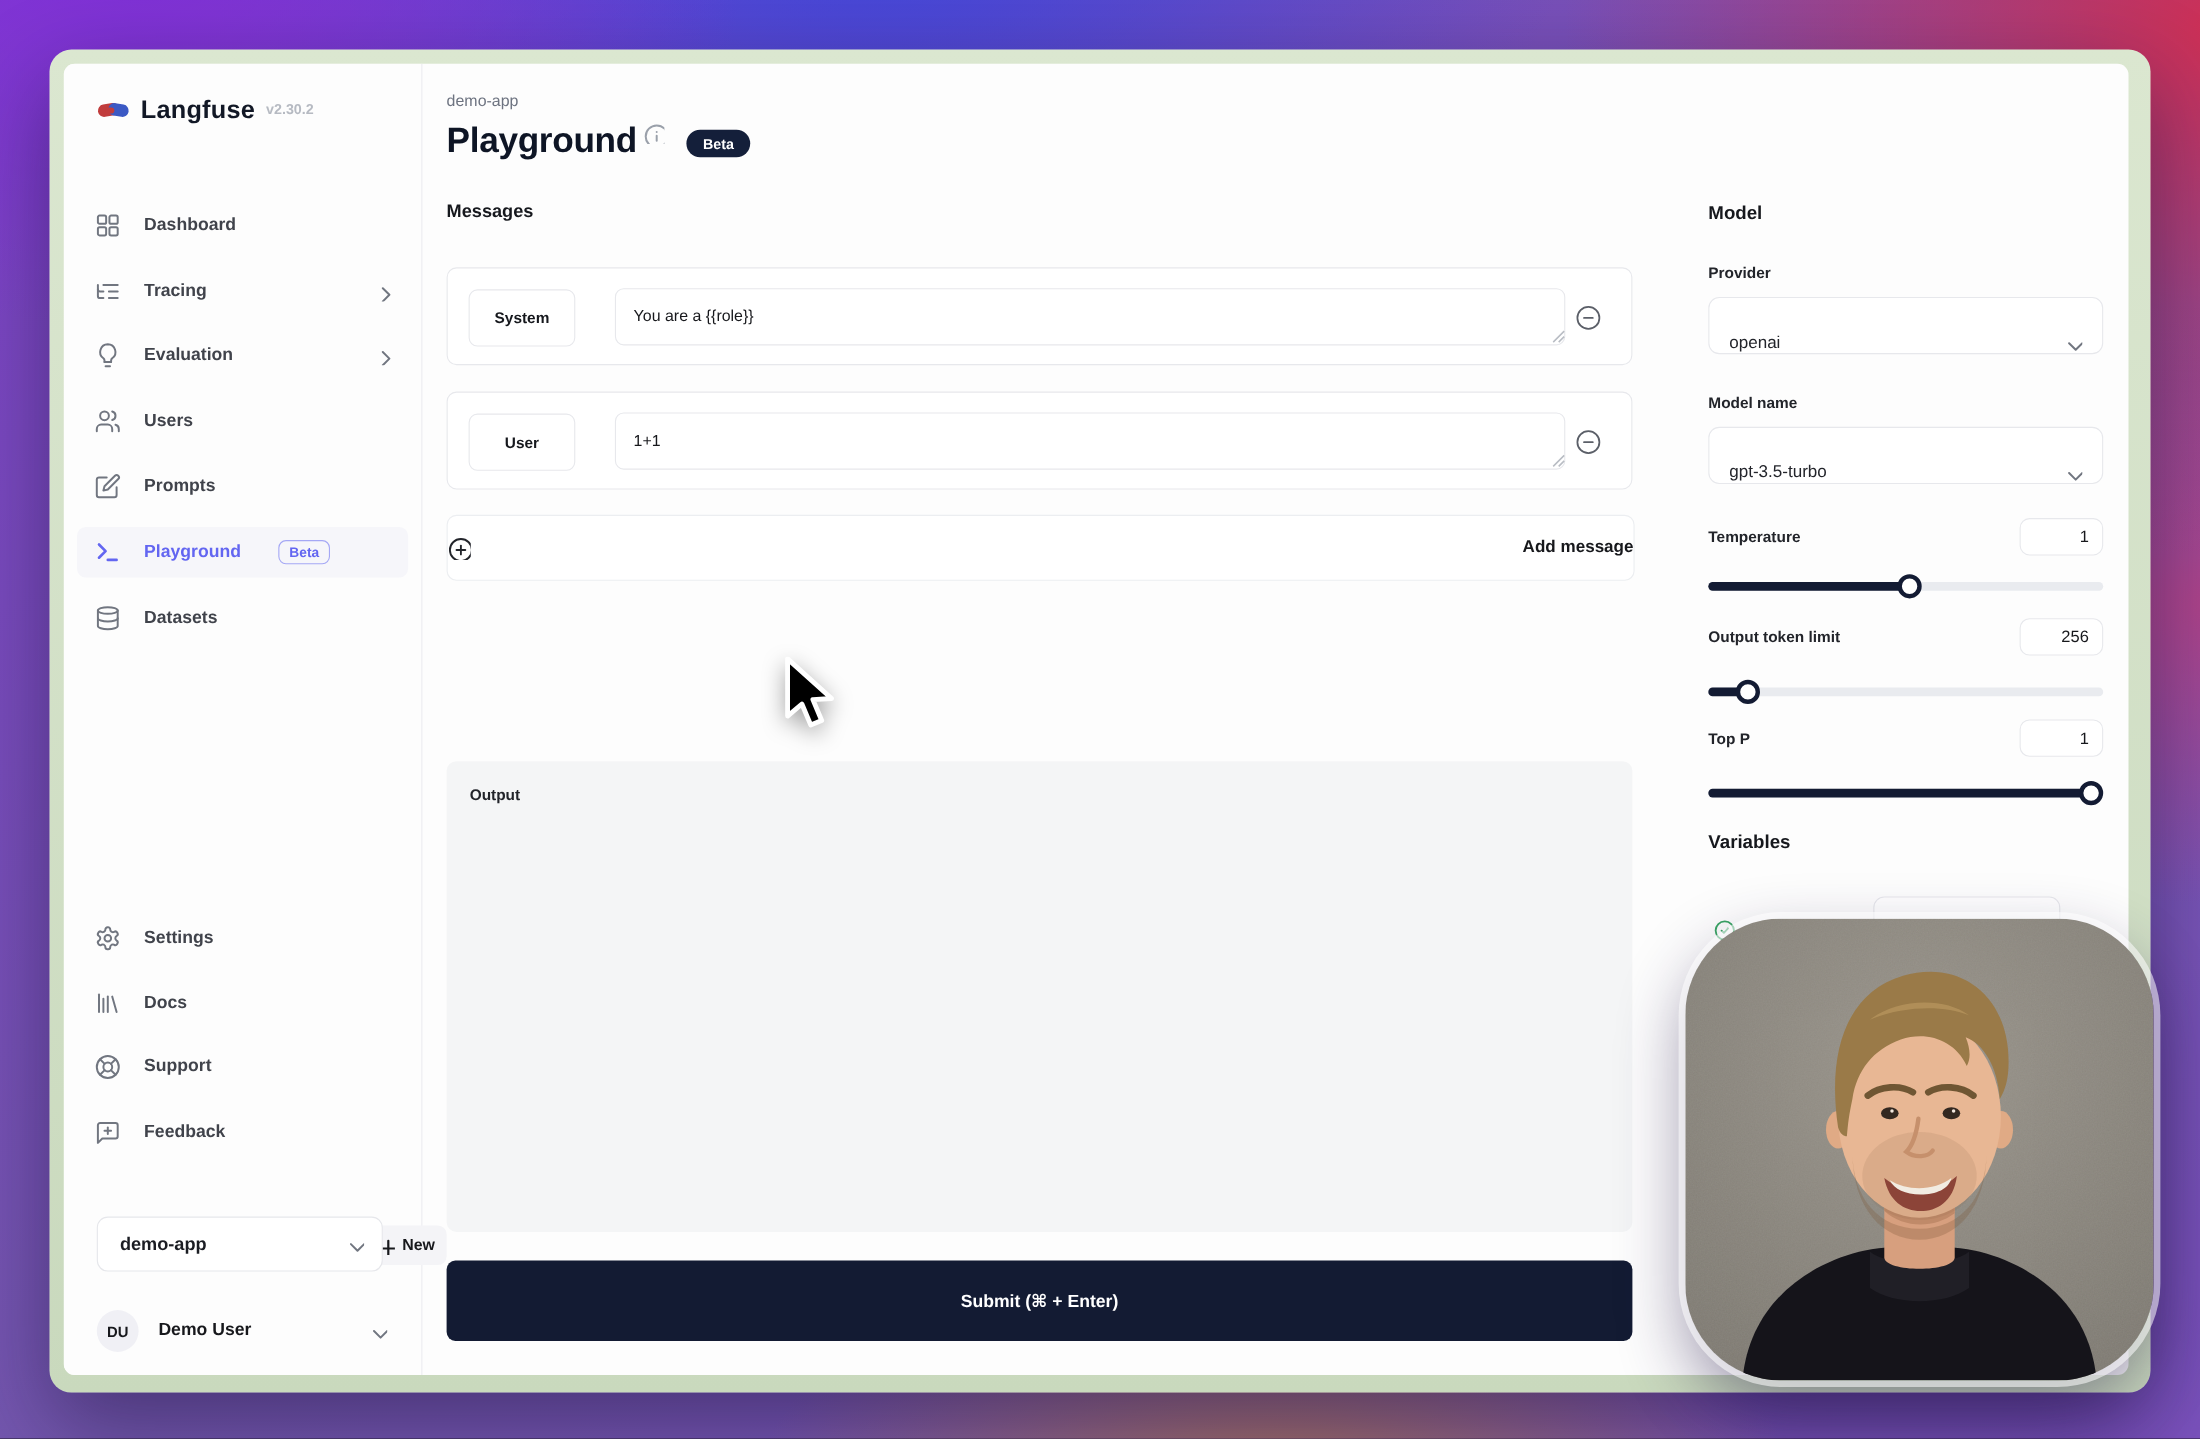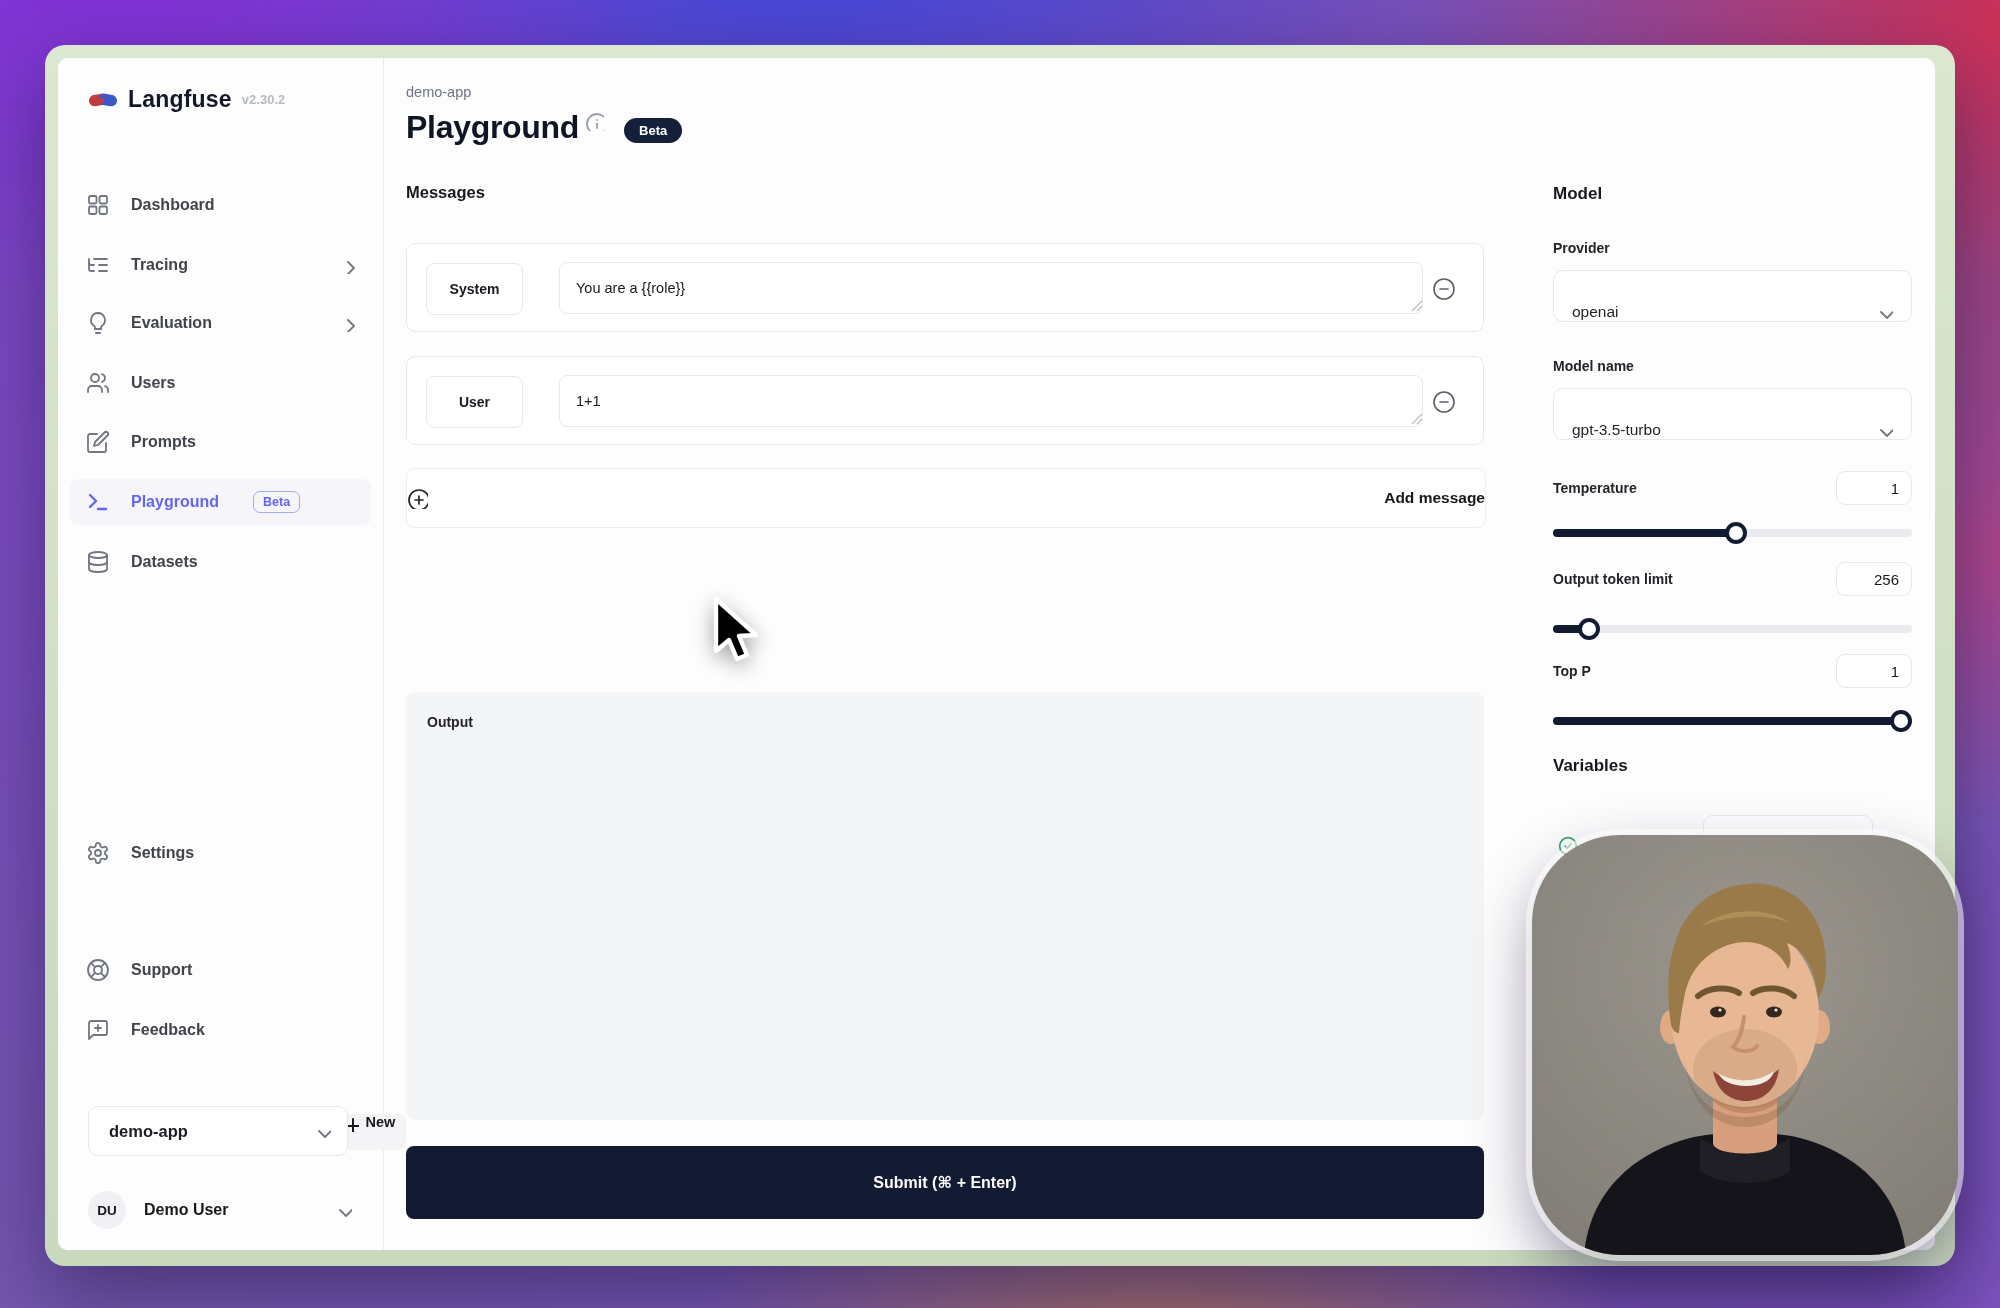--- a/index.html
+++ b/index.html
@@ -31,21 +31,21 @@
   .nav-item .chev{margin-left:auto;margin-right:14px;}
   .nav-item.active{background:#f6f6fa;}
   .nav-item.active .lbl{color:#6366f1;}
   .ic{width:25px;height:25px;stroke:#717680;fill:none;stroke-width:1.8;stroke-linecap:round;stroke-linejoin:round;flex:0 0 auto;}
   .ic.sm{width:18px;height:18px;}
   .ic.indigo{stroke:#6366f1;stroke-width:2.4;}
   .beta-outline{font-size:12.5px;font-weight:600;color:#6366f1;border:1.5px solid #a5a8f5;
     border-radius:7px;padding:3px 9px;margin-left:14px;}
   .proj-label{position:absolute;left:34px;top:1066px;font-size:14px;color:#a6abb5;font-weight:500;}
   .new-btn{position:absolute;left:272px;top:1056px;width:76px;height:36px;background:#f4f4f7;border-radius:8px;
-    display:flex;align-items:flex-start;justify-content:center;gap:7px;font-size:14.5px;font-weight:600;color:#17181c;cursor:pointer;}
+    display:flex;align-items:center;justify-content:center;gap:7px;font-size:14.5px;font-weight:600;color:#17181c;cursor:pointer;}
   .proj-select{position:absolute;left:30px;top:1048px;width:260px;height:50px;border:1px solid #e6e7eb;border-radius:10px;
     display:flex;align-items:center;box-sizing:border-box;padding:0 16px 0 20px;cursor:pointer;background:#fff;}
   .proj-select .val{font-size:16.5px;font-weight:700;color:#1b1d23;}
   .proj-select .chev{margin-left:auto;}
   .user-row{position:absolute;left:30px;top:1130px;width:264px;height:44px;display:flex;align-items:center;gap:18px;cursor:pointer;}
   .avatar{width:38px;height:38px;border-radius:50%;background:#f0f0f5;display:flex;align-items:center;justify-content:center;
     font-size:13.5px;font-weight:700;color:#17181c;}
   .user-name{font-size:16px;font-weight:700;color:#17181c;}
   .user-row .chev{margin-left:auto;}
   
@@ -261,20 +261,26 @@
             </svg>
           <span class="lbl">Datasets</span>
         </div>
 
         <div class="nav-item" style="top:772px">
           <svg class="ic">
               <use href="#g-gear"></use>
             </svg>
           <span class="lbl">Settings</span>
         </div>
+        <div class="nav-item" style="top:831px">
+          <svg class="ic">
+              <use href="#g-lib"></use>
+            </svg>
+          <span class="lbl">Docs</span>
+        </div>
         <div class="nav-item" style="top:889px">
           <svg class="ic">
               <use href="#g-buoy"></use>
             </svg>
           <span class="lbl">Support</span>
         </div>
         <div class="nav-item" style="top:949px">
           <svg class="ic">
               <use href="#g-msgp"></use>
             </svg>

